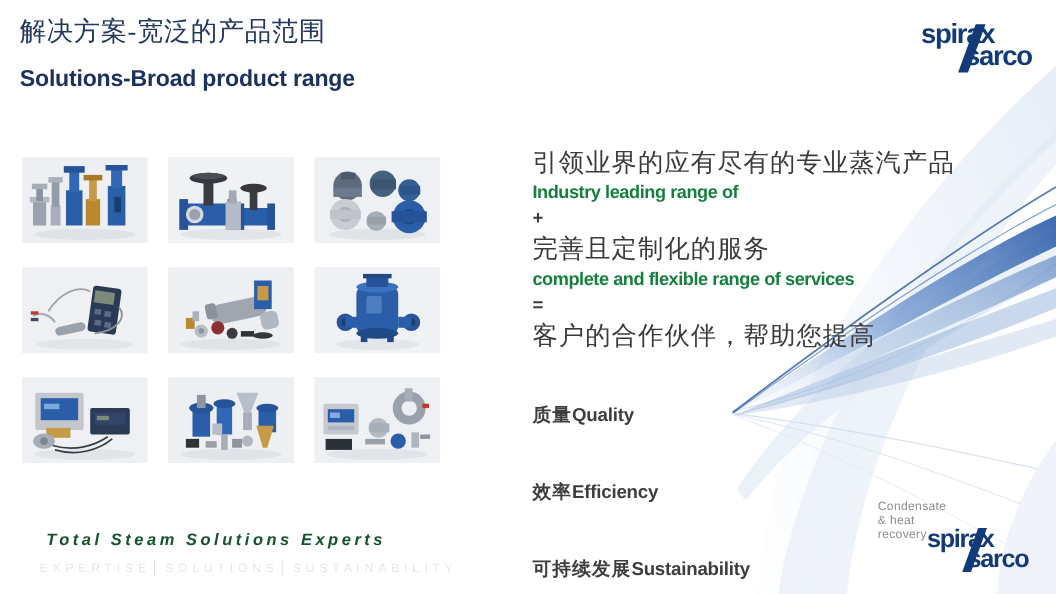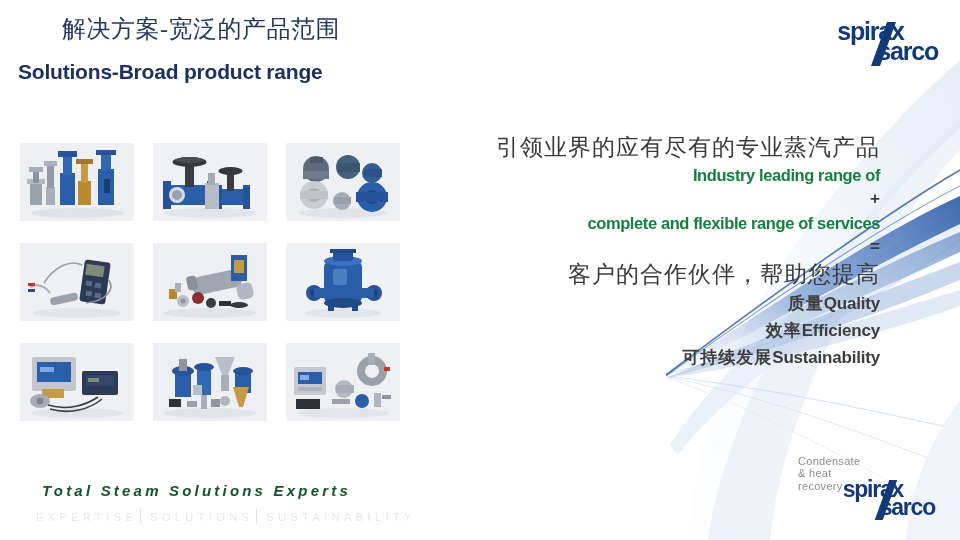--- a/index.html
+++ b/index.html
@@ -13,21 +13,20 @@
 
   
   #bg-art{position:absolute;right:0;top:0;width:330px;height:540px;pointer-events:none;}
 
   
   .title-block{position:absolute;left:18px;top:14px;}
   .title-cn{
     font-family:"Liberation Serif","DejaVu Serif",serif;
     font-size:24px;line-height:30px;color:#24375f;white-space:nowrap;
     letter-spacing:.5px;
-    margin-left:44px;
   }
   .title-en{
     font-size:21px;line-height:26px;color:#1b3160;font-weight:bold;
     white-space:nowrap;letter-spacing:-.2px;margin-top:15px;
   }
 
   
   .logo{position:relative;display:inline-block;}
   .logo .sp{
     font-weight:bold;color:#123a78;display:block;line-height:.92;
@@ -60,37 +59,38 @@
   #grid{position:absolute;left:20px;top:143px;}
   .grid-row{display:flex;gap:19px;margin-bottom:22px;}
   .thumb{
     width:114px;height:78px;position:relative;overflow:hidden;
     background:#eceef1;
   }
   .thumb svg{display:block;width:114px;height:78px;}
 
   
   #message{
-    position:absolute;left:460px;top:132px;width:420px;text-align:right;
+    position:absolute;left:484px;top:132px;width:420px;text-align:left;
   }
   .line{white-space:nowrap;}
   .cn-serif{
     font-family:"Liberation Serif","DejaVu Serif",serif;
     font-size:23px;line-height:31px;color:#3a3a3a;letter-spacing:1px;
   }
   .en-bold{
     font-size:16.5px;line-height:24px;color:#15803d;font-weight:bold;
     letter-spacing:-.4px;
   }
   .op{
     font-size:17px;line-height:24px;color:#3d3d3d;font-weight:bold;
   }
   .mixed{
     font-size:17px;line-height:27px;color:#3d3d3d;font-weight:bold;
     letter-spacing:-.2px;
+    margin-top:43px;
   }
   .mixed .cn{font-family:"Liberation Sans",sans-serif;letter-spacing:1px;}
 
   
   #footer-tagline{
     position:absolute;left:42px;top:482px;
     font-size:15px;font-style:italic;font-weight:bold;color:#14532d;
     letter-spacing:3.2px;white-space:nowrap;
   }
   #footer-pillars{
@@ -370,20 +370,21 @@
           </g>
         </svg>
       </div>
     </div>
   </div>
 
   <div id="message">
     <div class="line cn-serif">引领业界的应有尽有的专业蒸汽产品</div>
     <div class="line en-bold">Industry leading range of</div>
     <div class="line op">+</div>
+    <div class="line cn-serif">完善且定制化的服务</div>
     <div class="line en-bold">complete and flexible range of services</div>
     <div class="line op">=</div>
     <div class="line cn-serif">客户的合作伙伴，帮助您提高</div>
 
     <div class="line mixed">
       <span class="cn">质量</span><span>Quality</span>
     </div>
     <div class="line mixed">
       <span class="cn">效率</span><span>Efficiency</span>
     </div>

